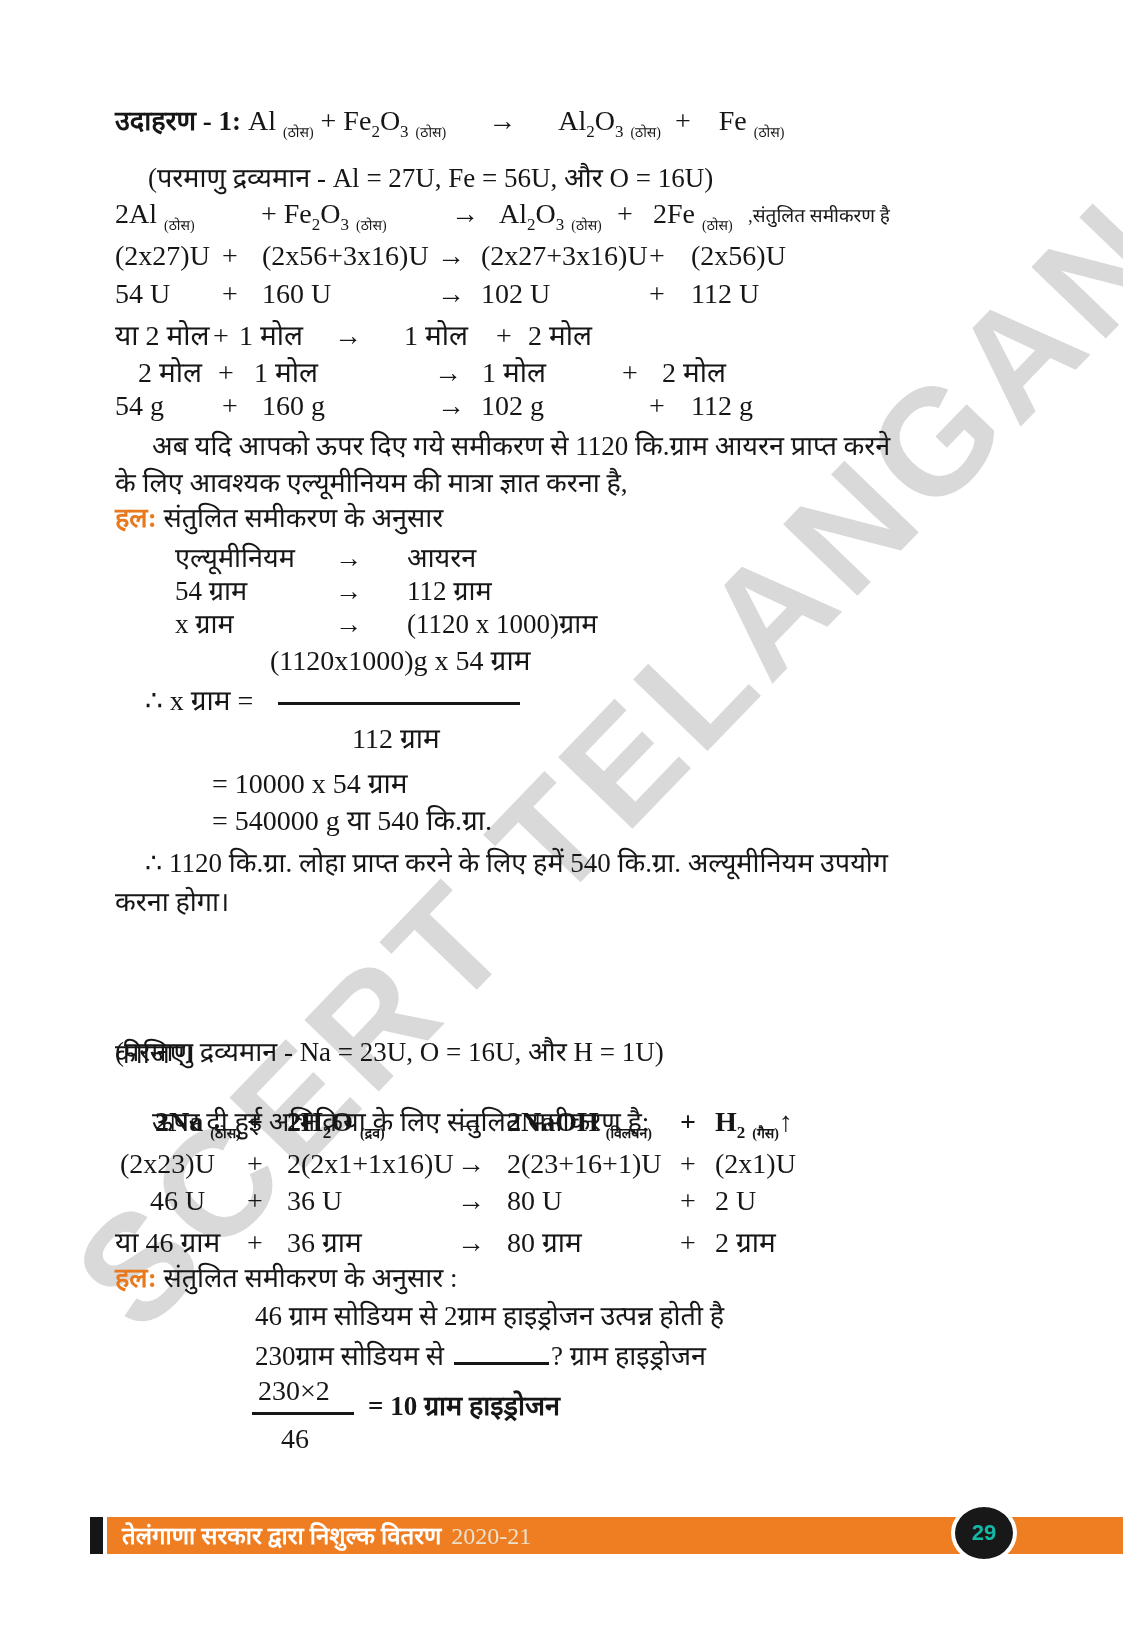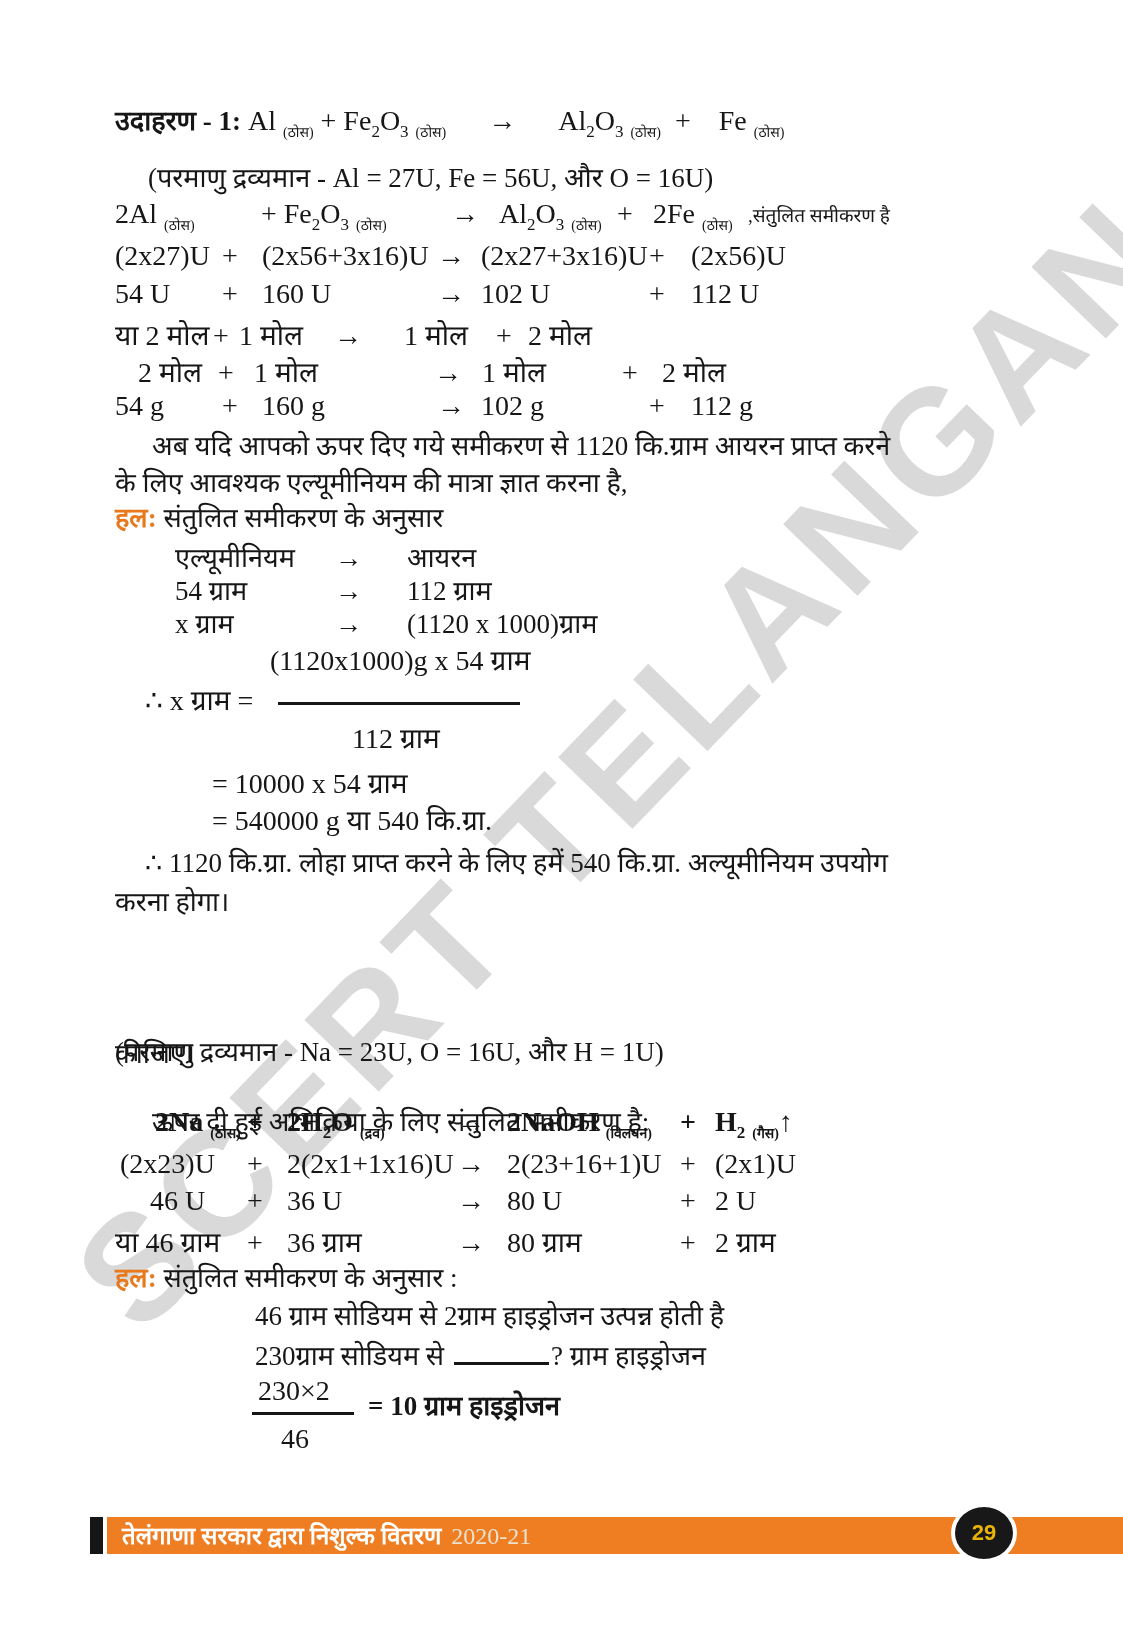--- a/index.html
+++ b/index.html
@@ -39,21 +39,21 @@
   .fracbar { position:absolute; height:3px; background:#161616; z-index:1; }
   .blank { display:inline-block; width:95px; height:4px; border-bottom:3px solid #161616; margin:0 2px 0 10px; }
   .footer-navy { position:absolute; left:90px; top:1517px; width:13px; height:37px; background:#161616; z-index:2; }
   .footer-bar  { position:absolute; left:107px; top:1517px; width:1016px; height:37px; background:#ef7d22; z-index:2; }
   .footer-line { position:absolute; left:122px; top:1519px; z-index:3; white-space:nowrap;
                  font-size:24px; color:#ffffff; font-weight:bold; line-height:34px; }
   .footer-year { color:#e9e2cf; font-weight:normal; margin-left:10px; }
   .page-circle { position:absolute; left:951px; top:1503px; width:58px; height:52px; z-index:3;
                  background:#181818; border:4px solid #ffffff; border-radius:50%;
                  display:flex; align-items:center; justify-content:center;
-                 color:#eab308; font-weight:bold; font-size:22px;
+                 color:#14b8a6; font-weight:bold; font-size:22px;
                  font-family:"Liberation Sans","DejaVu Sans",sans-serif; }
 </style>
 </head>
 <body>
 
 <div class="page">
 
   <div class="wm">SCERT TELANGANA</div>
 
   <div class="line eq" style="left:115px; top:102px;">

